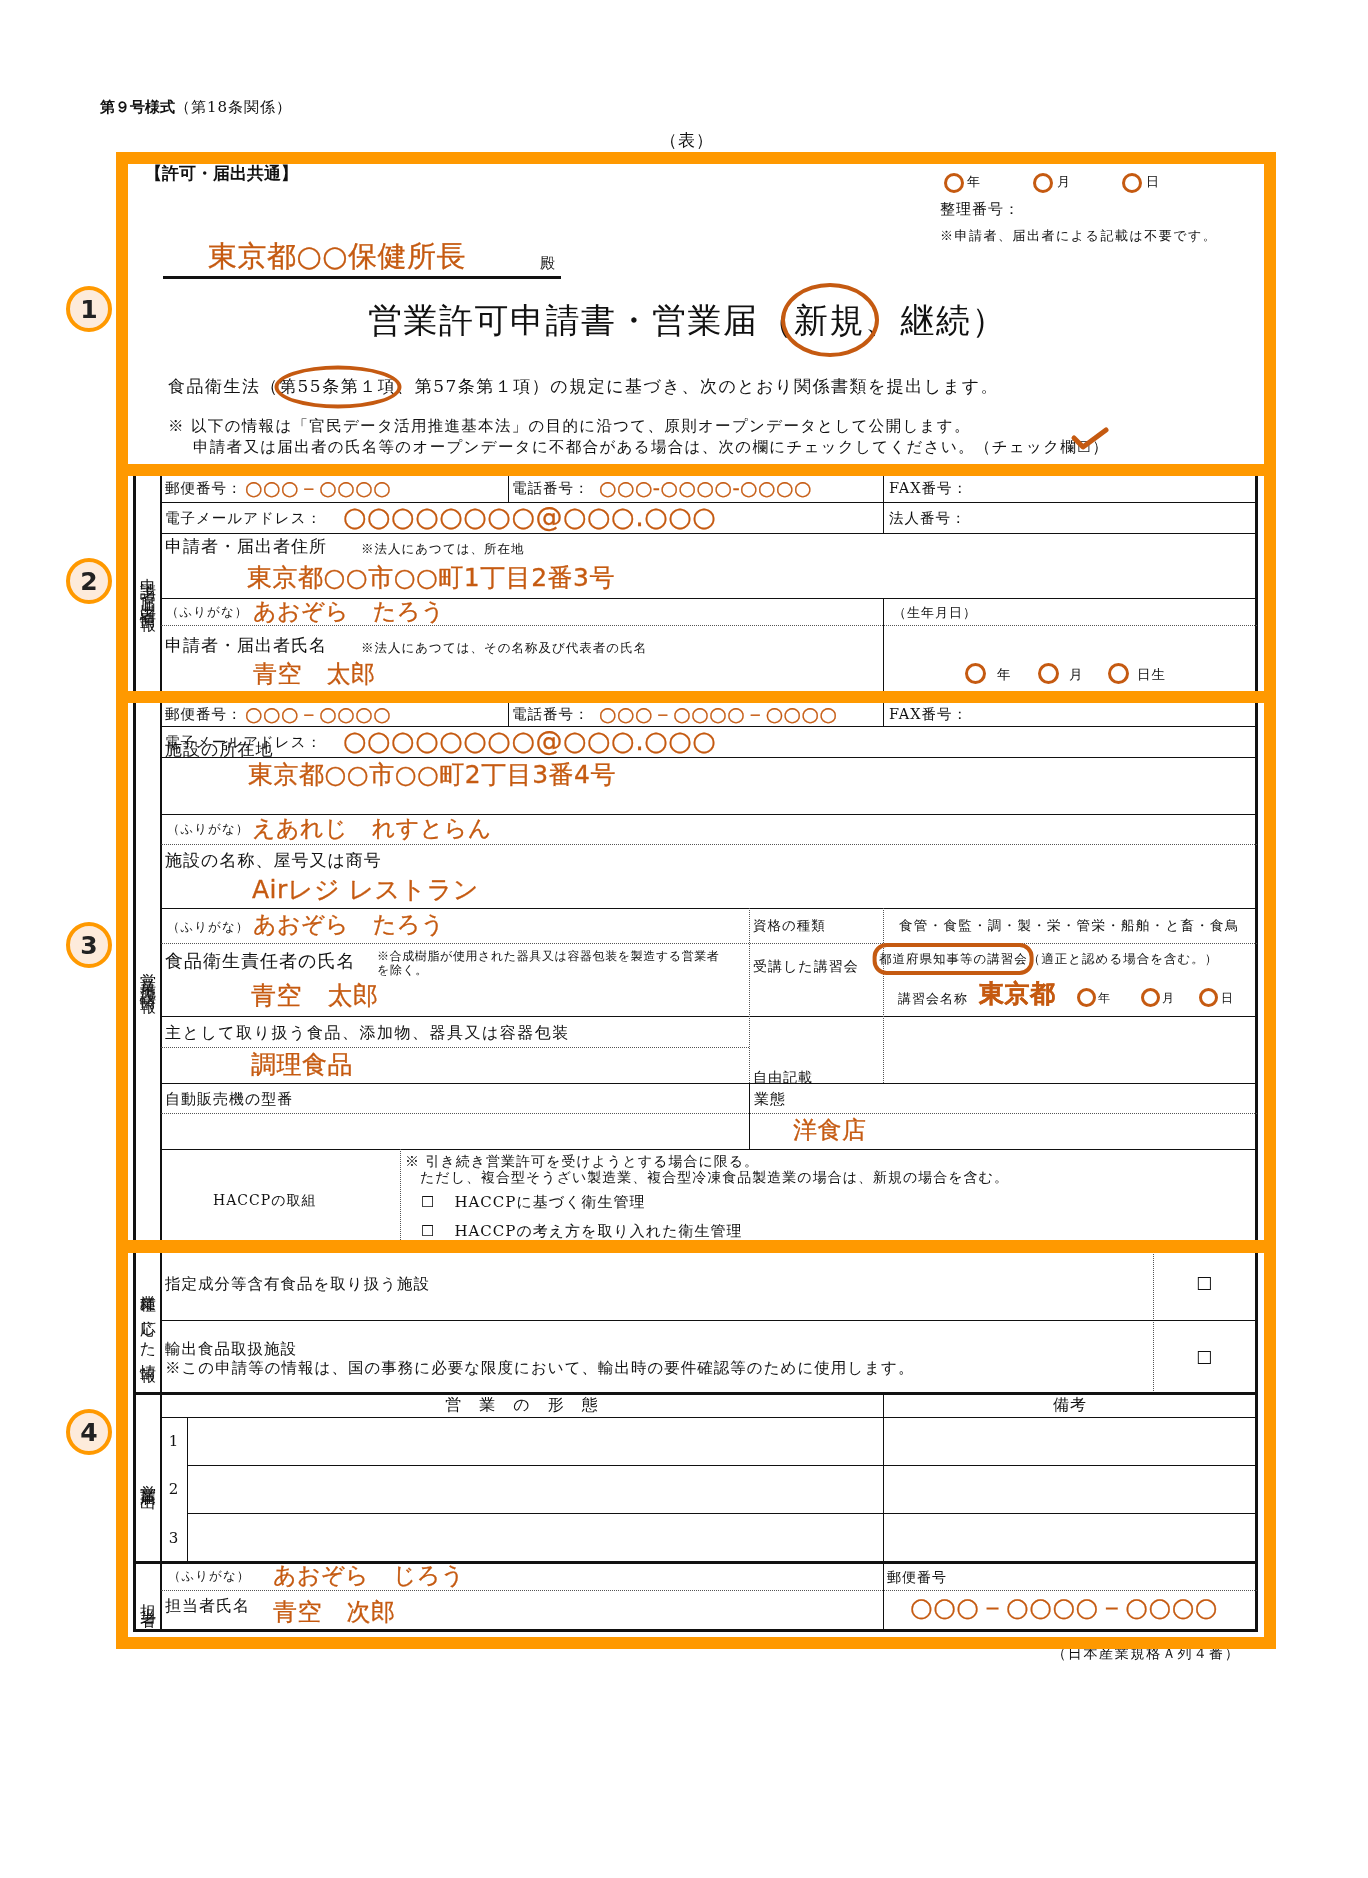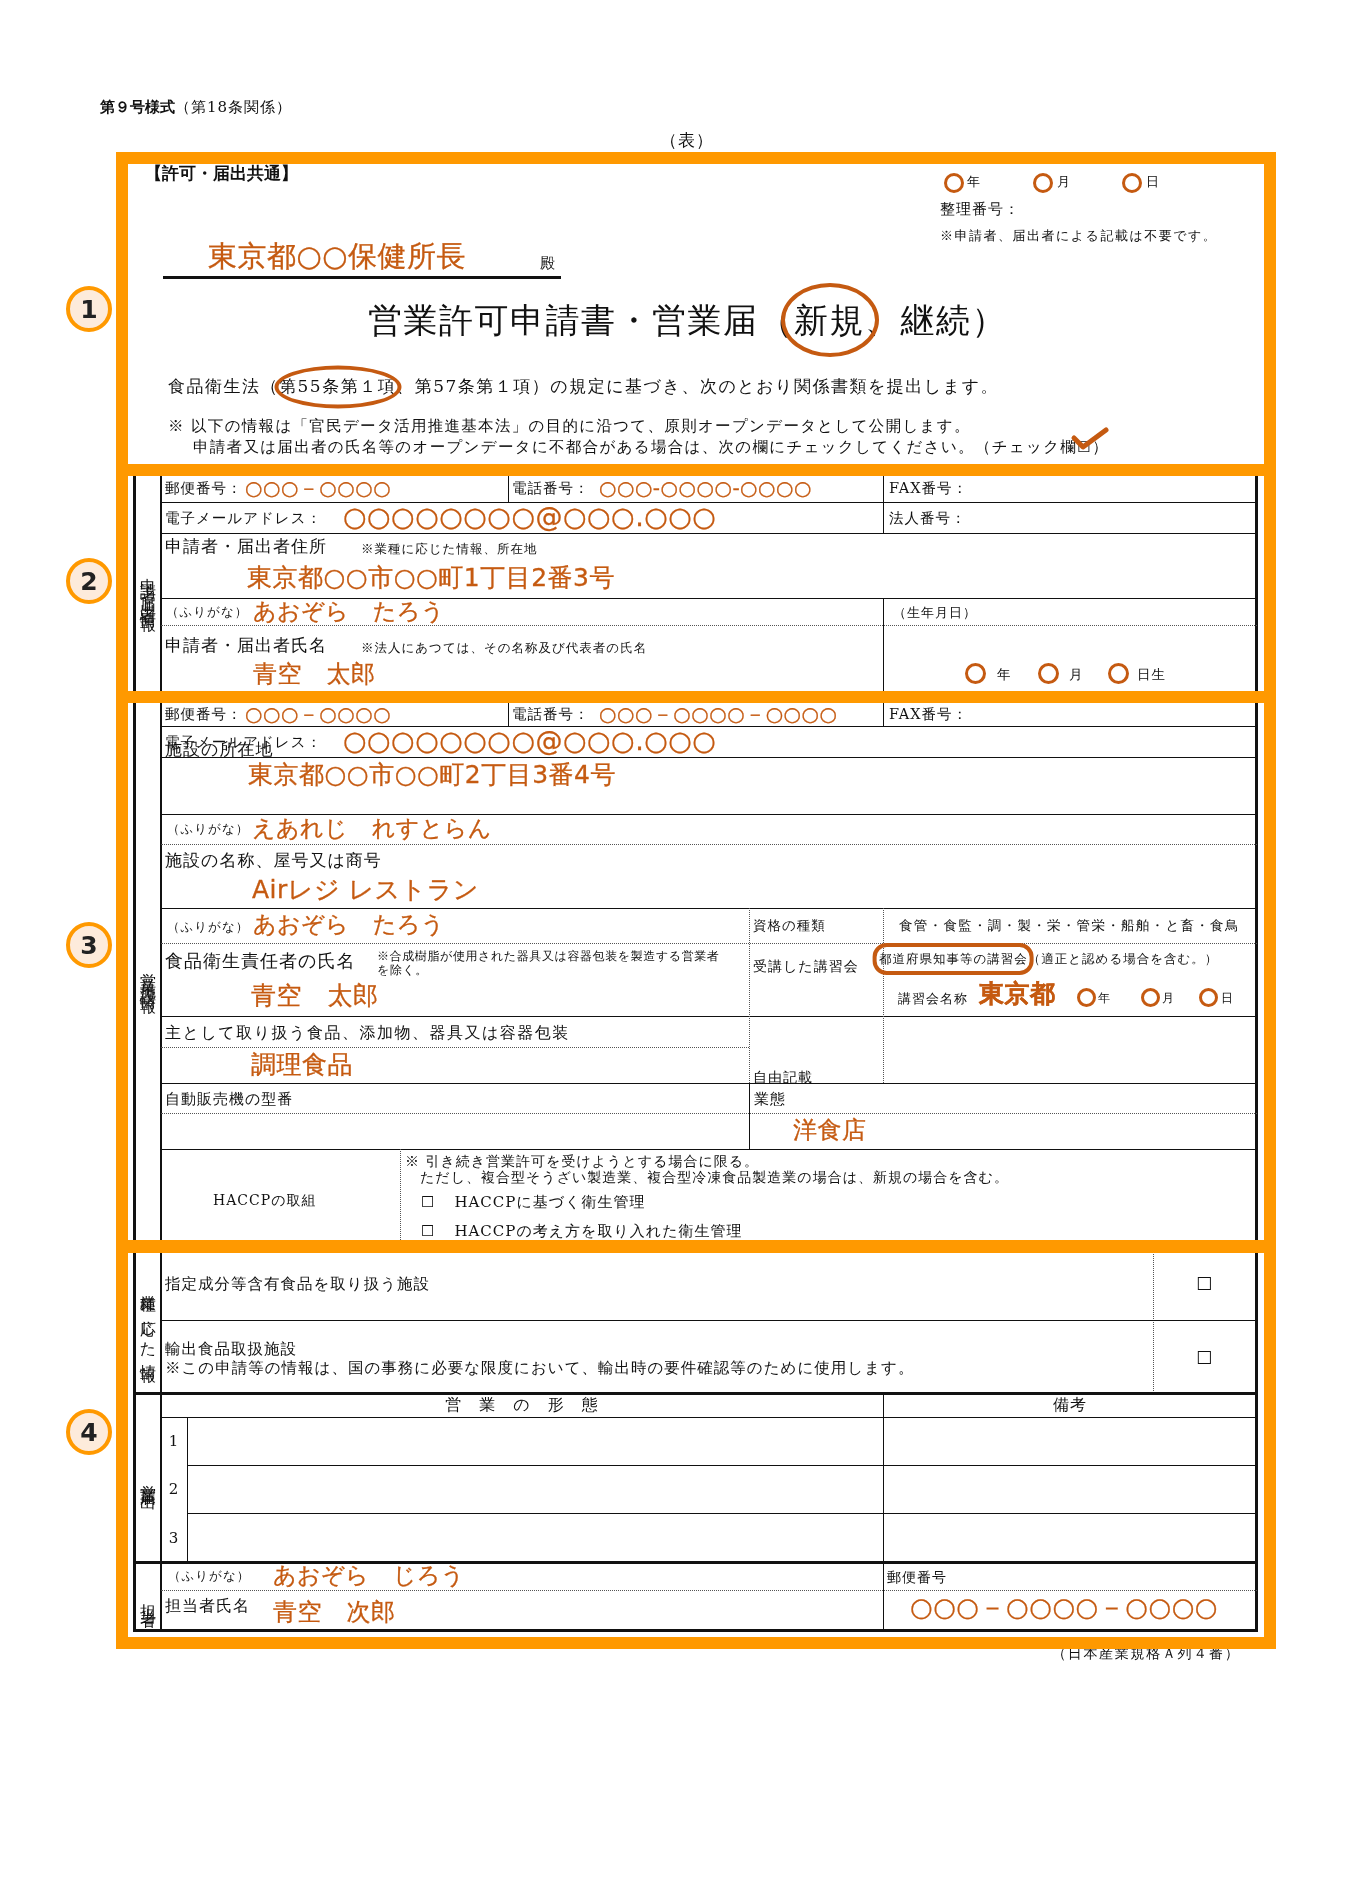--- a/index.html
+++ b/index.html
@@ -134,21 +134,21 @@
     </div>
     <div class="cell" style="left:161px;top:502px;width:722px;height:31px;">
       <span class="a lbl" style="left:4px;top:9px;font-size:14.5px;">電子メールアドレス：</span>
       <span class="a val" style="left:182px;top:1px;font-size:27px;">○○○○○○○○@○○○.○○○</span>
     </div>
     <div class="cell" style="left:883px;top:502px;width:374px;height:31px;">
       <span class="a lbl" style="left:6px;top:9px;font-size:14.5px;">法人番号：</span>
     </div>
     <div class="cell" style="left:161px;top:533px;width:1096px;height:65px;">
       <span class="a lbl" style="left:4px;top:5px;font-size:17px;">申請者・届出者住所</span>
-      <span class="a lbl" style="left:200px;top:10px;font-size:12.5px;">※業種に応じた情報、所在地</span>
+      <span class="a lbl" style="left:200px;top:10px;font-size:12.5px;">※法人にあつては、所在地</span>
       <span class="a val" style="left:86px;top:32px;font-size:25px;">東京都○○市○○町1丁目2番3号</span>
     </div>
     <div class="cell" style="left:161px;top:598px;width:722px;height:27px;">
       <span class="a lbl" style="left:5px;top:8px;font-size:12.5px;">（ふりがな）</span>
       <span class="a val" style="left:92px;top:2px;font-size:23px;">あおぞら　たろう</span>
     </div>
     <div class="cell" style="left:883px;top:598px;width:374px;height:27px;">
       <span class="a lbl" style="left:10px;top:8px;font-size:13px;">（生年月日）</span>
     </div>
     <div class="cell" style="left:161px;top:625px;width:722px;height:72px;">

